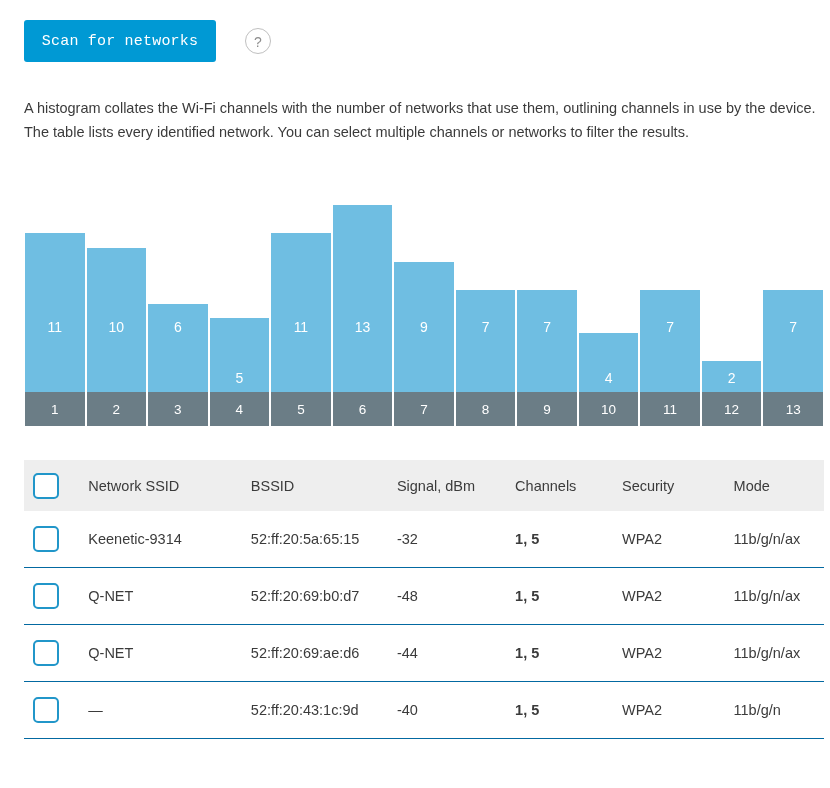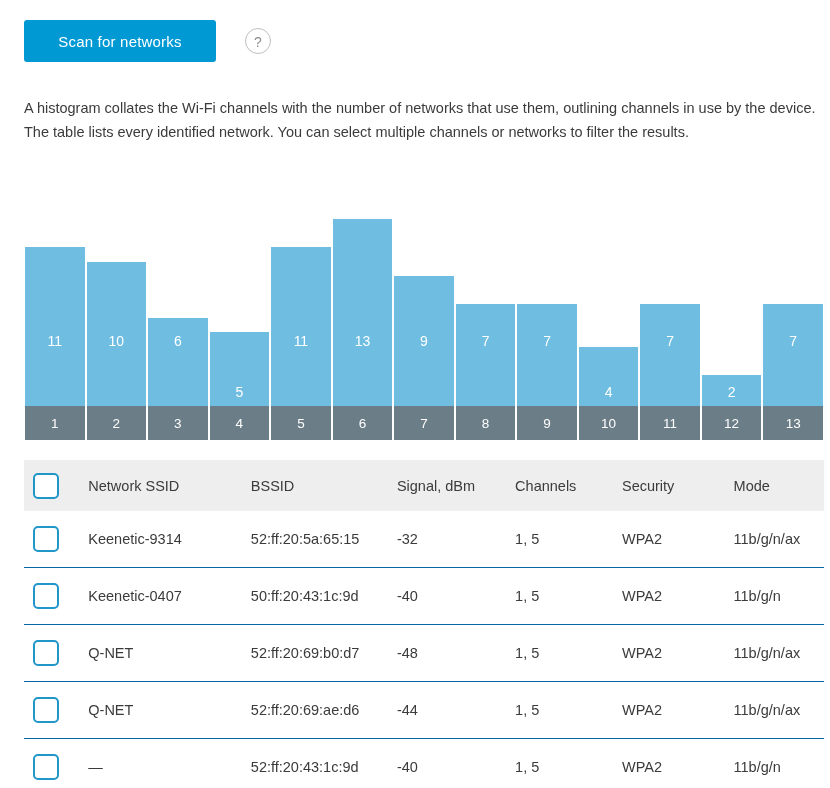--- a/index.html
+++ b/index.html
@@ -23,21 +23,21 @@
     display: flex;
     align-items: center;
   }
   .scan-btn {
     width: 192px;
     height: 42px;
     background: #0099d4;
     color: #ffffff;
     border: none;
     border-radius: 3px;
-    font-family: Liberation Sans, sans-serif;
+    font-family: Liberation Mono, monospace;
     font-size: 15px;
     letter-spacing: 0.2px;
     cursor: pointer;
     padding: 0;
   }
   .help-icon {
     width: 26px;
     height: 26px;
     border: 1px solid #c0c0c0;
     border-radius: 50%;
@@ -59,21 +59,21 @@
     width: 792px;
     font-size: 14.5px;
     line-height: 24px;
     color: #3b3b3b;
   }
 
   
   .histogram {
     position: absolute;
     left: 24px;
-    top: 209px;
+    top: 195px;
     width: 800px;
     height: 231px;
   }
   .hist-plot {
     position: absolute;
     left: 0;
     top: 0;
     width: 800px;
     height: 197px;
   }
@@ -150,21 +150,21 @@
     border-bottom: 1px solid #0369a1;
     color: #3b3b3b;
   }
   .net-table tbody tr:first-child td {
     border-top: none;
   }
   .col-check { width: 56px; padding-left: 9px !important; }
   .col-ssid  { width: 165px; margin-top: 29px; }
   .col-bssid { width: 147px; margin-left: 40px; }
   .col-signal{ width: 120px; margin-left: 36px; }
-  .col-chan  { width: 108px; }
+  .col-chan  { width: 108px; font-weight: bold; }
   .col-sec   { width: 113px; margin-left: 21px; }
   .col-mode  { width: 91px; }
 
   .cbox {
     width: 26px;
     height: 26px;
     border: 2px solid #2196c9;
     border-radius: 5px;
     background: #ffffff;
     box-sizing: border-box;
@@ -284,31 +284,20 @@
       <tr>
         <td class="col-check">
           <div class="cbox"></div>
         </td>
         <td class="col-ssid">Keenetic-9314</td>
         <td class="col-bssid">52:ff:20:5a:65:15</td>
         <td class="col-signal">-32</td>
         <td class="col-chan">1, 5</td>
         <td class="col-sec">WPA2</td>
         <td class="col-mode">11b/g/n/ax</td>
-      </tr>
-      <tr>
-        <td class="col-check">
-          <div class="cbox"></div>
-        </td>
-        <td class="col-ssid">Keenetic-0407</td>
-        <td class="col-bssid">50:ff:20:43:1c:9d</td>
-        <td class="col-signal">-40</td>
-        <td class="col-chan">1, 5</td>
-        <td class="col-sec">WPA2</td>
-        <td class="col-mode">11b/g/n</td>
       </tr>
       <tr>
         <td class="col-check">
           <div class="cbox"></div>
         </td>
         <td class="col-ssid">Q-NET</td>
         <td class="col-bssid">52:ff:20:69:b0:d7</td>
         <td class="col-signal">-48</td>
         <td class="col-chan">1, 5</td>
         <td class="col-sec">WPA2</td>

